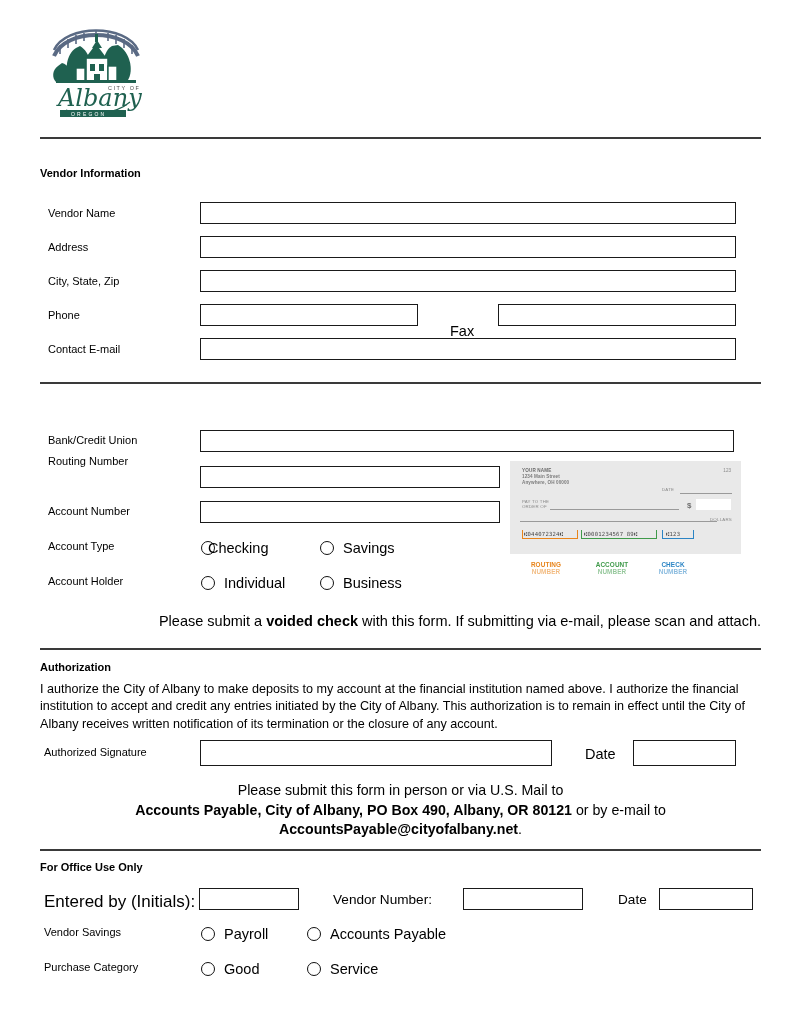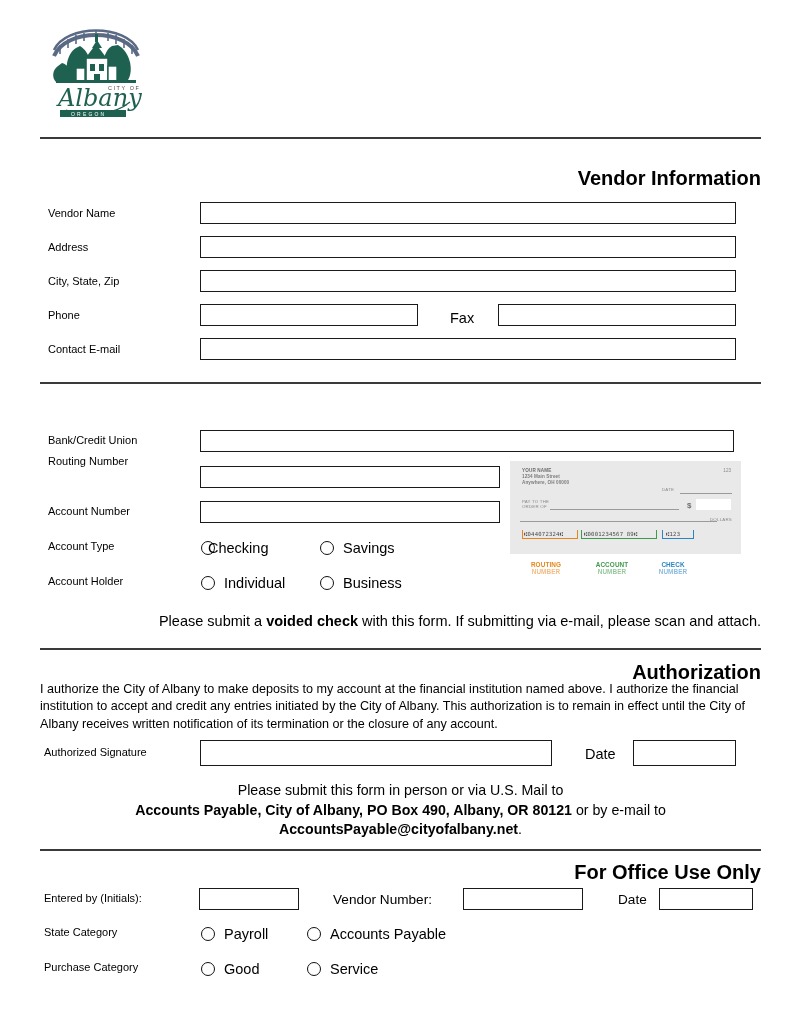--- a/index.html
+++ b/index.html
@@ -61,22 +61,22 @@
     width: 721px;
     height: 0;
     border-top: 2px solid #3a3a3a;
   }
 
   
   .section-head {
     position: absolute;
     left: 40px;
     width: 721px;
-    text-align: right;
-    font-size: 20px;
+    text-align: left;
+    font-size: 11px;
     font-weight: bold;
   }
 
   
   .row-label {
     position: absolute;
     font-size: 11px;
     white-space: nowrap;
   }
   .box {
@@ -319,21 +319,21 @@
   <div class="box" style="left:200px; top:202px; width:536px"></div>
 
   <div class="row-label" style="left:48px; top:241px">Address</div>
   <div class="box" style="left:200px; top:236px; width:536px"></div>
 
   <div class="row-label" style="left:48px; top:275px">City, State, Zip</div>
   <div class="box" style="left:200px; top:270px; width:536px"></div>
 
   <div class="row-label" style="left:48px; top:309px">Phone</div>
   <div class="box" style="left:200px; top:304px; width:218px"></div>
-  <div class="inline-label" style="left:450px; top:310px">Fax</div>
+  <div class="inline-label" style="left:450px; top:323px">Fax</div>
   <div class="box" style="left:498px; top:304px; width:238px"></div>
 
   <div class="row-label" style="left:48px; top:343px">Contact E-mail</div>
   <div class="box" style="left:200px; top:338px; width:536px"></div>
 
   <div class="rule" style="top:382px"></div>
 
 
   <div class="row-label" style="left:48px; top:434px">Bank/Credit Union</div>
   <div class="box" style="left:200px; top:430px; width:534px"></div>
@@ -417,30 +417,30 @@
   <div class="mail-block" style="top:781px">
     <div>Please submit this form in person or via U.S. Mail to</div>
     <div><b>Accounts Payable, City of Albany, PO Box 490, Albany, OR 80121</b><span> or by e-mail to</span></div>
     <div><b>AccountsPayable@cityofalbany.net</b><span>.</span></div>
   </div>
 
   <div class="rule" style="top:849px"></div>
 
   <div class="section-head" style="top:861px">For Office Use Only</div>
 
-  <div class="row-label" style="left:44px; top:892px; font-size:11px">Entered by (Initials):</div>
+  <div class="row-label" style="left:44px; top:892px; font-size:17px">Entered by (Initials):</div>
   <div class="box" style="left:199px; top:888px; width:100px"></div>
 
   <div class="inline-label" style="left:333px; top:892px; font-size:13.6px">Vendor Number:</div>
   <div class="box" style="left:463px; top:888px; width:120px"></div>
 
   <div class="inline-label" style="left:618px; top:892px; font-size:13.6px">Date</div>
   <div class="box" style="left:659px; top:888px; width:94px"></div>
 
-  <div class="row-label" style="left:44px; top:926px">State Category</div>
+  <div class="row-label" style="left:44px; top:926px">Vendor Savings</div>
   <div class="radio" style="left:201px; top:927px"></div>
   <div class="radio-label" style="left:224px; top:926px">Payroll</div>
   <div class="radio" style="left:307px; top:927px"></div>
   <div class="radio-label" style="left:330px; top:926px">Accounts Payable</div>
 
   <div class="row-label" style="left:44px; top:961px">Purchase Category</div>
   <div class="radio" style="left:201px; top:962px"></div>
   <div class="radio-label" style="left:224px; top:961px">Good</div>
   <div class="radio" style="left:307px; top:962px"></div>
   <div class="radio-label" style="left:330px; top:961px">Service</div>

